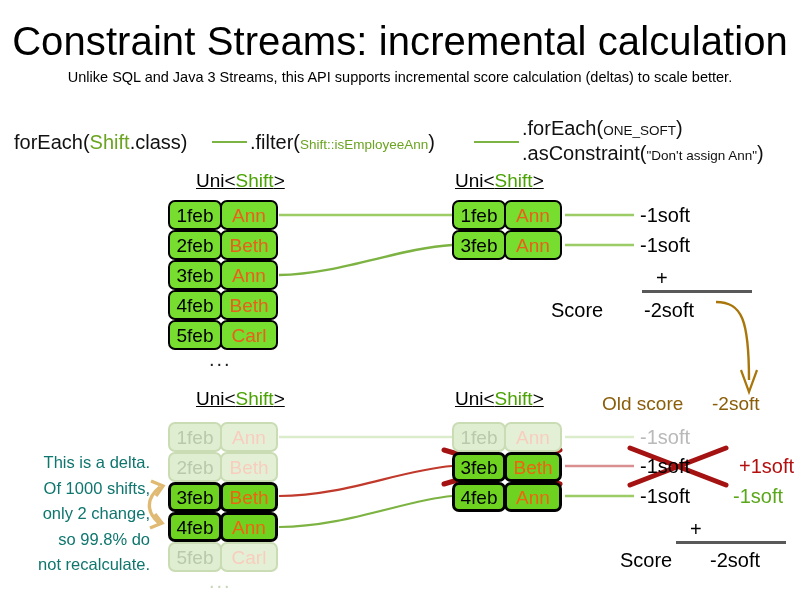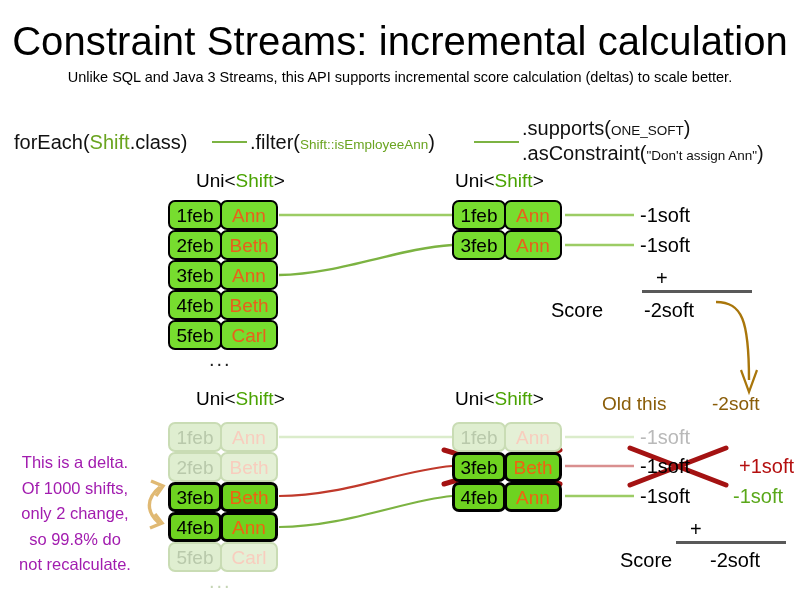--- a/index.html
+++ b/index.html
@@ -18,21 +18,21 @@
   .code{font-size:20px;line-height:24px;color:#111;white-space:nowrap;}
   .code .g{color:#6aa420;}
   .code .sm{font-size:13.5px;}
   .code .smg{font-size:13.5px;color:#6aa420;}
   #code-foreach{left:14px;top:130px;}
   #code-filter{left:250px;top:130px;}
   #code-penalize{left:522px;top:116px;}
   #code-asconstraint{left:522px;top:141px;}
 
   
-  .typelabel{font-size:19px;line-height:22px;color:#000;white-space:nowrap;}
+  .typelabel{font-size:19px;line-height:22px;color:#000;white-space:nowrap;text-decoration:underline;}
   .typelabel .g{color:#4aa302;}
 
   
   .cardstack{position:absolute;}
   .card{position:relative;width:110px;height:30px;margin-bottom:0px;}
   .card .half{position:absolute;top:0;height:30px;box-sizing:border-box;
               border:2.2px solid #000;border-radius:7px;
               display:flex;align-items:center;justify-content:center;
               font-size:19px;line-height:19px;text-align:center;}
   .card .left{left:0;width:54px;background:#77dd2f;color:#000;}
@@ -52,22 +52,22 @@
   .soft.faded{color:#b9b9b9;}
   .soft.red{color:#b40f0f;}
   .soft.green{color:#5aa81a;}
   .scorelabel{font-size:20px;line-height:22px;color:#000;}
   .plus{font-size:20px;line-height:20px;color:#000;}
   .rule{position:absolute;height:2.5px;background:#595959;}
 
   .oldscore{font-size:19px;line-height:22px;color:#8a5d09;white-space:nowrap;}
 
   
-  #delta-note{left:0px;top:450px;width:150px;text-align:center;
-              font-size:16.5px;line-height:25.5px;color:#a21caf;}
+  #delta-note{left:0px;top:450px;width:150px;text-align:right;
+              font-size:16.5px;line-height:25.5px;color:#0f766e;}
 
   svg.overlay{position:absolute;left:0;top:0;width:800px;height:600px;
               pointer-events:none;}
 </style>
 </head>
 <body>
 
 <div id="stage">
 
   <svg class="overlay" viewBox="0 0 800 600">
@@ -109,21 +109,21 @@
     </g>
   </svg>
 
   <div class="abs" id="title">Constraint Streams: incremental calculation</div>
   <div class="abs" id="subtitle">Unlike SQL and Java 3 Streams, this API supports incremental score calculation (deltas) to scale better.</div>
 
   <div class="abs code" id="code-foreach"><span>forEach(</span><span class="g">Shift</span><span>.class)</span></div>
 
   <div class="abs code" id="code-filter"><span>.filter(</span><span class="smg">Shift::isEmployeeAnn</span><span>)</span></div>
 
-  <div class="abs code" id="code-penalize"><span>.supports(</span><span class="sm">ONE_SOFT</span><span>)</span></div>
+  <div class="abs code" id="code-penalize"><span>.forEach(</span><span class="sm">ONE_SOFT</span><span>)</span></div>
 
   <div class="abs code" id="code-asconstraint"><span>.asConstraint(</span><span class="sm">"Don't assign Ann"</span><span>)</span></div>
 
   <div class="abs typelabel" style="left:196px;top:170px;">
     <span>Uni&lt;</span><span class="g">Shift</span><span>&gt;</span></div>
 
   <div class="abs typelabel" style="left:455px;top:170px;">
     <span>Uni&lt;</span><span class="g">Shift</span><span>&gt;</span></div>
 
   <div class="abs typelabel" style="left:196px;top:388px;">
@@ -205,21 +205,21 @@
   <div class="abs ellipsis faded" style="left:209px;top:570px;">...</div>
 
   <div class="abs soft" style="left:640px;top:204px;">-1soft</div>
   <div class="abs soft" style="left:640px;top:234px;">-1soft</div>
 
   <div class="abs plus" style="left:656px;top:268px;">+</div>
   <div class="rule" style="left:642px;top:290px;width:110px;"></div>
   <div class="abs scorelabel" style="left:551px;top:299px;">Score</div>
   <div class="abs soft" style="left:644px;top:299px;">-2soft</div>
 
-  <div class="abs oldscore" style="left:602px;top:393px;">Old this</div>
+  <div class="abs oldscore" style="left:602px;top:393px;">Old score</div>
   <div class="abs oldscore" style="left:712px;top:393px;">-2soft</div>
 
   <div class="abs soft faded" style="left:640px;top:426px;">-1soft</div>
   <div class="abs soft" style="left:640px;top:455px;">-1soft</div>
   <div class="abs soft" style="left:640px;top:485px;">-1soft</div>
 
   <div class="abs soft red" style="left:733px;top:455px;margin-left:6px;">+1soft</div>
   <div class="abs soft green" style="left:733px;top:485px;">-1soft</div>
 
   <div class="abs plus" style="left:690px;top:519px;">+</div>

